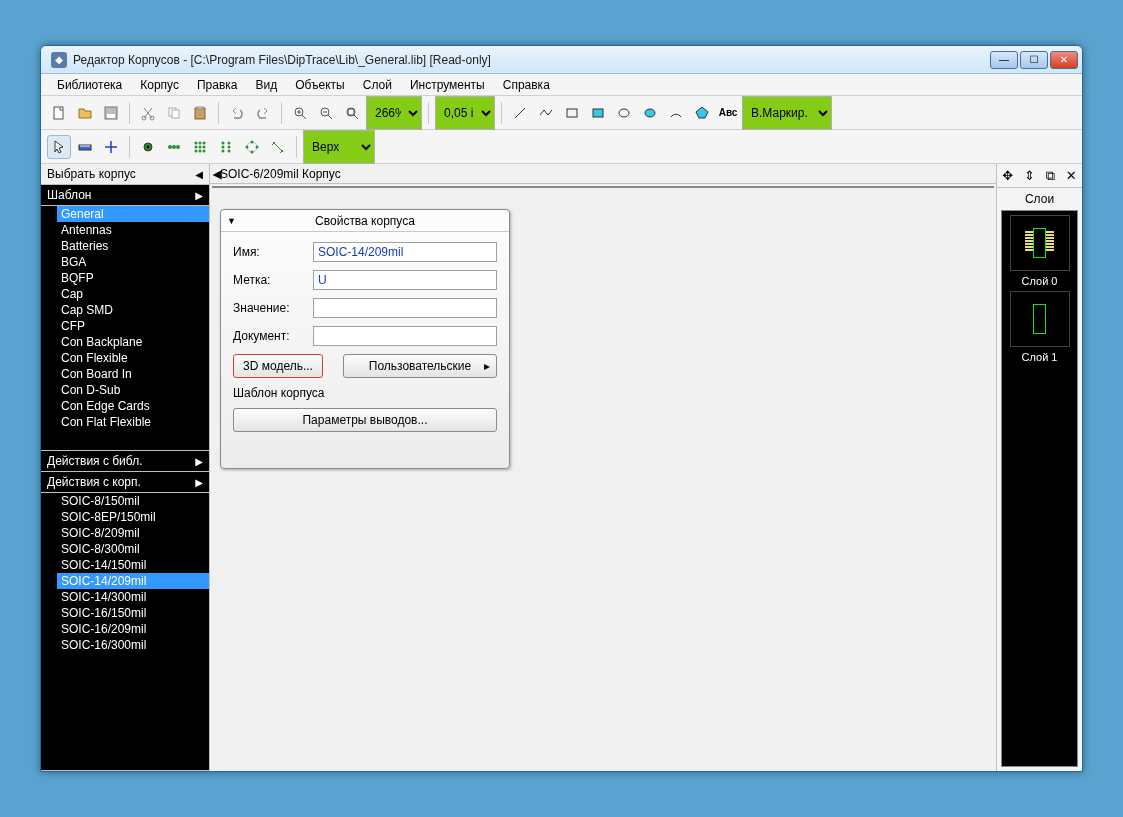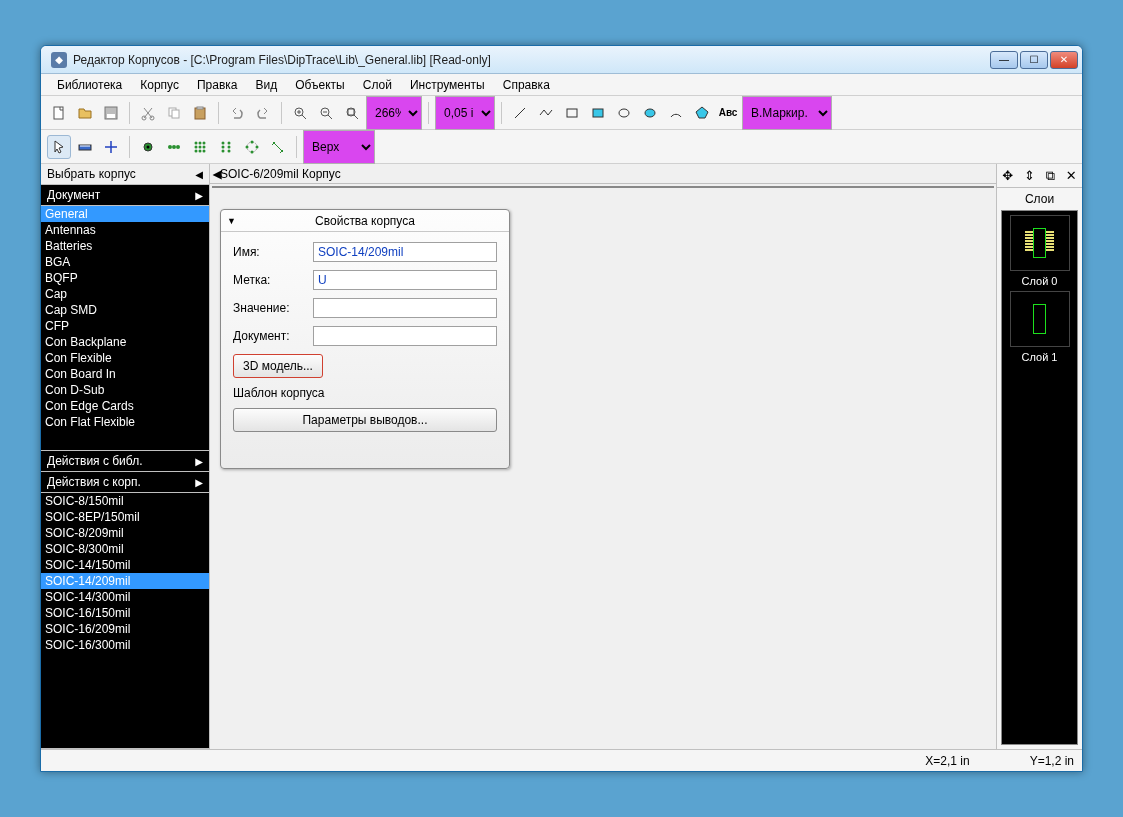--- a/index.html
+++ b/index.html
@@ -12,29 +12,29 @@
 .win-btn { width: 28px; height: 18px; border: 1px solid #4b6d99; border-radius: 3px; display:flex; align-items:center; justify-content:center; font-size:10px; cursor:pointer; }
 .min-btn,.max-btn { background: linear-gradient(#d7e8fb,#a6c8ed); }
 .close-btn { background: linear-gradient(#f08b7d,#d34127); color:#fff; }
 
 .menubar { height: 22px; background: #f5f5f5; border-bottom: 1px solid #d0d0d0; display: flex; align-items: center; padding: 8px 8px; gap: 2px; font-size: 12px; }
 .menubar span { padding: 2px 8px; cursor:pointer; }
 
 .toolbar1,.toolbar2 { height: 34px; background: #f5f5f5; border-bottom: 1px solid #d0d0d0; display: flex; align-items: center; padding: 0 6px; gap: 2px; font-size: 12px; }
 .tbtn { width: 24px; height: 24px; display:flex; align-items:center; justify-content:center; border:1px solid transparent; border-radius:3px; cursor:pointer; }
 .tsep { width:1px; height:22px; background:#c8c8c8; margin:0 4px; }
-.tselect { height: 34px; font-size: 12px; border: 1px solid #b0b0b0; background: #d946ef; padding: 0 4px; }
+.tselect { height: 34px; font-size: 12px; border: 1px solid #b0b0b0; background: #84cc16; padding: 0 4px; }
 .tselect.w56{width:56px;} .tselect.w60{width:60px;} .tselect.w72{width:72px;} .tselect.w90{width:90px;}
 
 .content { flex: 1; display: flex; overflow: hidden; }
 .left { width: 169px; display:flex; flex-direction:column; border-right:1px solid #c0c0c0; }
 .sec-header { height: 21px; background: #f0f0f0; border-bottom:1px solid #c0c0c0; display:flex; align-items:center; padding: 0 6px; font-size:12px; cursor:pointer; }
 .sec-header.dark { background:#000; color:#fff; justify-content:space-between; }
 .arrow { font-size: 10px; }
-.listbox { flex:1; background:#000; color:#fff; font-size:12px; overflow-y:scroll; border-bottom:1px solid #c0c0c0; }
+.listbox { flex:1; background:#000; color:#fff; font-size:12px; overflow-y:scroll; border-bottom:1px solid #c0c0c0;padding-left:16px; }
 .listbox .item { padding: 1px 4px; cursor:pointer; white-space:nowrap; }
 .listbox .item.sel { background:#3399ff; }
 .listbox::-webkit-scrollbar { width:16px; }
 .listbox::-webkit-scrollbar-track { background:#e8e8e8; border-left:1px solid #c0c0c0; }
 .listbox::-webkit-scrollbar-thumb { background:#c4c4c4; border:1px solid #888; border-radius:2px; }
 .listbox::-webkit-scrollbar-button { height:16px; background:#e8e8e8; border:1px solid #888; }
 
 .mid { flex:1; display:flex; flex-direction:column; background:#f0f0f0; position:relative; }
 .mid-header { height:20px; display:flex; align-items:center; padding:0 10px; font-size:12px; border-bottom:1px solid #c0c0c0; }
 .mid-header .collapse { position:absolute; left:0; width:14px; text-align:center; cursor:pointer; }
@@ -294,21 +294,21 @@
     <select class="tselect w72"><option>Верх</option></select>
   </div>
 
   <div class="content">
     <div class="left">
       <div class="sec-header">
         <span>Выбрать корпус</span>
         <span class="arrow" style="margin-left:auto">◀</span>
       </div>
       <div class="sec-header dark">
-        <span>Документ</span>
+        <span>Шаблон</span>
         <span class="arrow">▶</span>
       </div>
       <div class="listbox" style="height:245px;flex:none" id="libs">
           <div class="item sel">General</div>
           <div class="item">Antennas</div>
           <div class="item">Batteries</div>
           <div class="item">BGA</div>
           <div class="item">BQFP</div>
           <div class="item">Cap</div>
           <div class="item">Cap SMD</div>
@@ -379,20 +379,24 @@
                 <input value="" style="">
               </div>
             <div class="prow">
                 <label>Документ:</label>
                 <input value="" style="">
               </div>
             <div class="pbtn-row">
               <div class="pbtn hl" style="flex:0 0 90px">
                   <span>3D модель...</span>
                 </div>
+              <div class="pbtn">
+                  <span>Пользовательские</span>
+                  <span class="mr">▸</span>
+                </div>
             </div>
             <div style="margin:4px 0 8px">Шаблон корпуса</div>
             <div class="pbtn-row">
                 <div class="pbtn wide">
                   <span>Параметры выводов...</span>
                 </div>
               </div>
           </div>
         </div>
       </div>
@@ -431,17 +435,13 @@
         </div>
         <div class="layer-label">Слой 0</div>
         <div class="layer-thumb">
           <div class="mini-body"></div>
         </div>
         <div class="layer-label">Слой 1</div>
       </div>
     </div>
   </div>
 
-  <div class="statusbar">
-    <span>X=2,1 in</span>
-    <span>Y=1,2 in</span>
-  </div>
 </div>
 
 </body></html>

